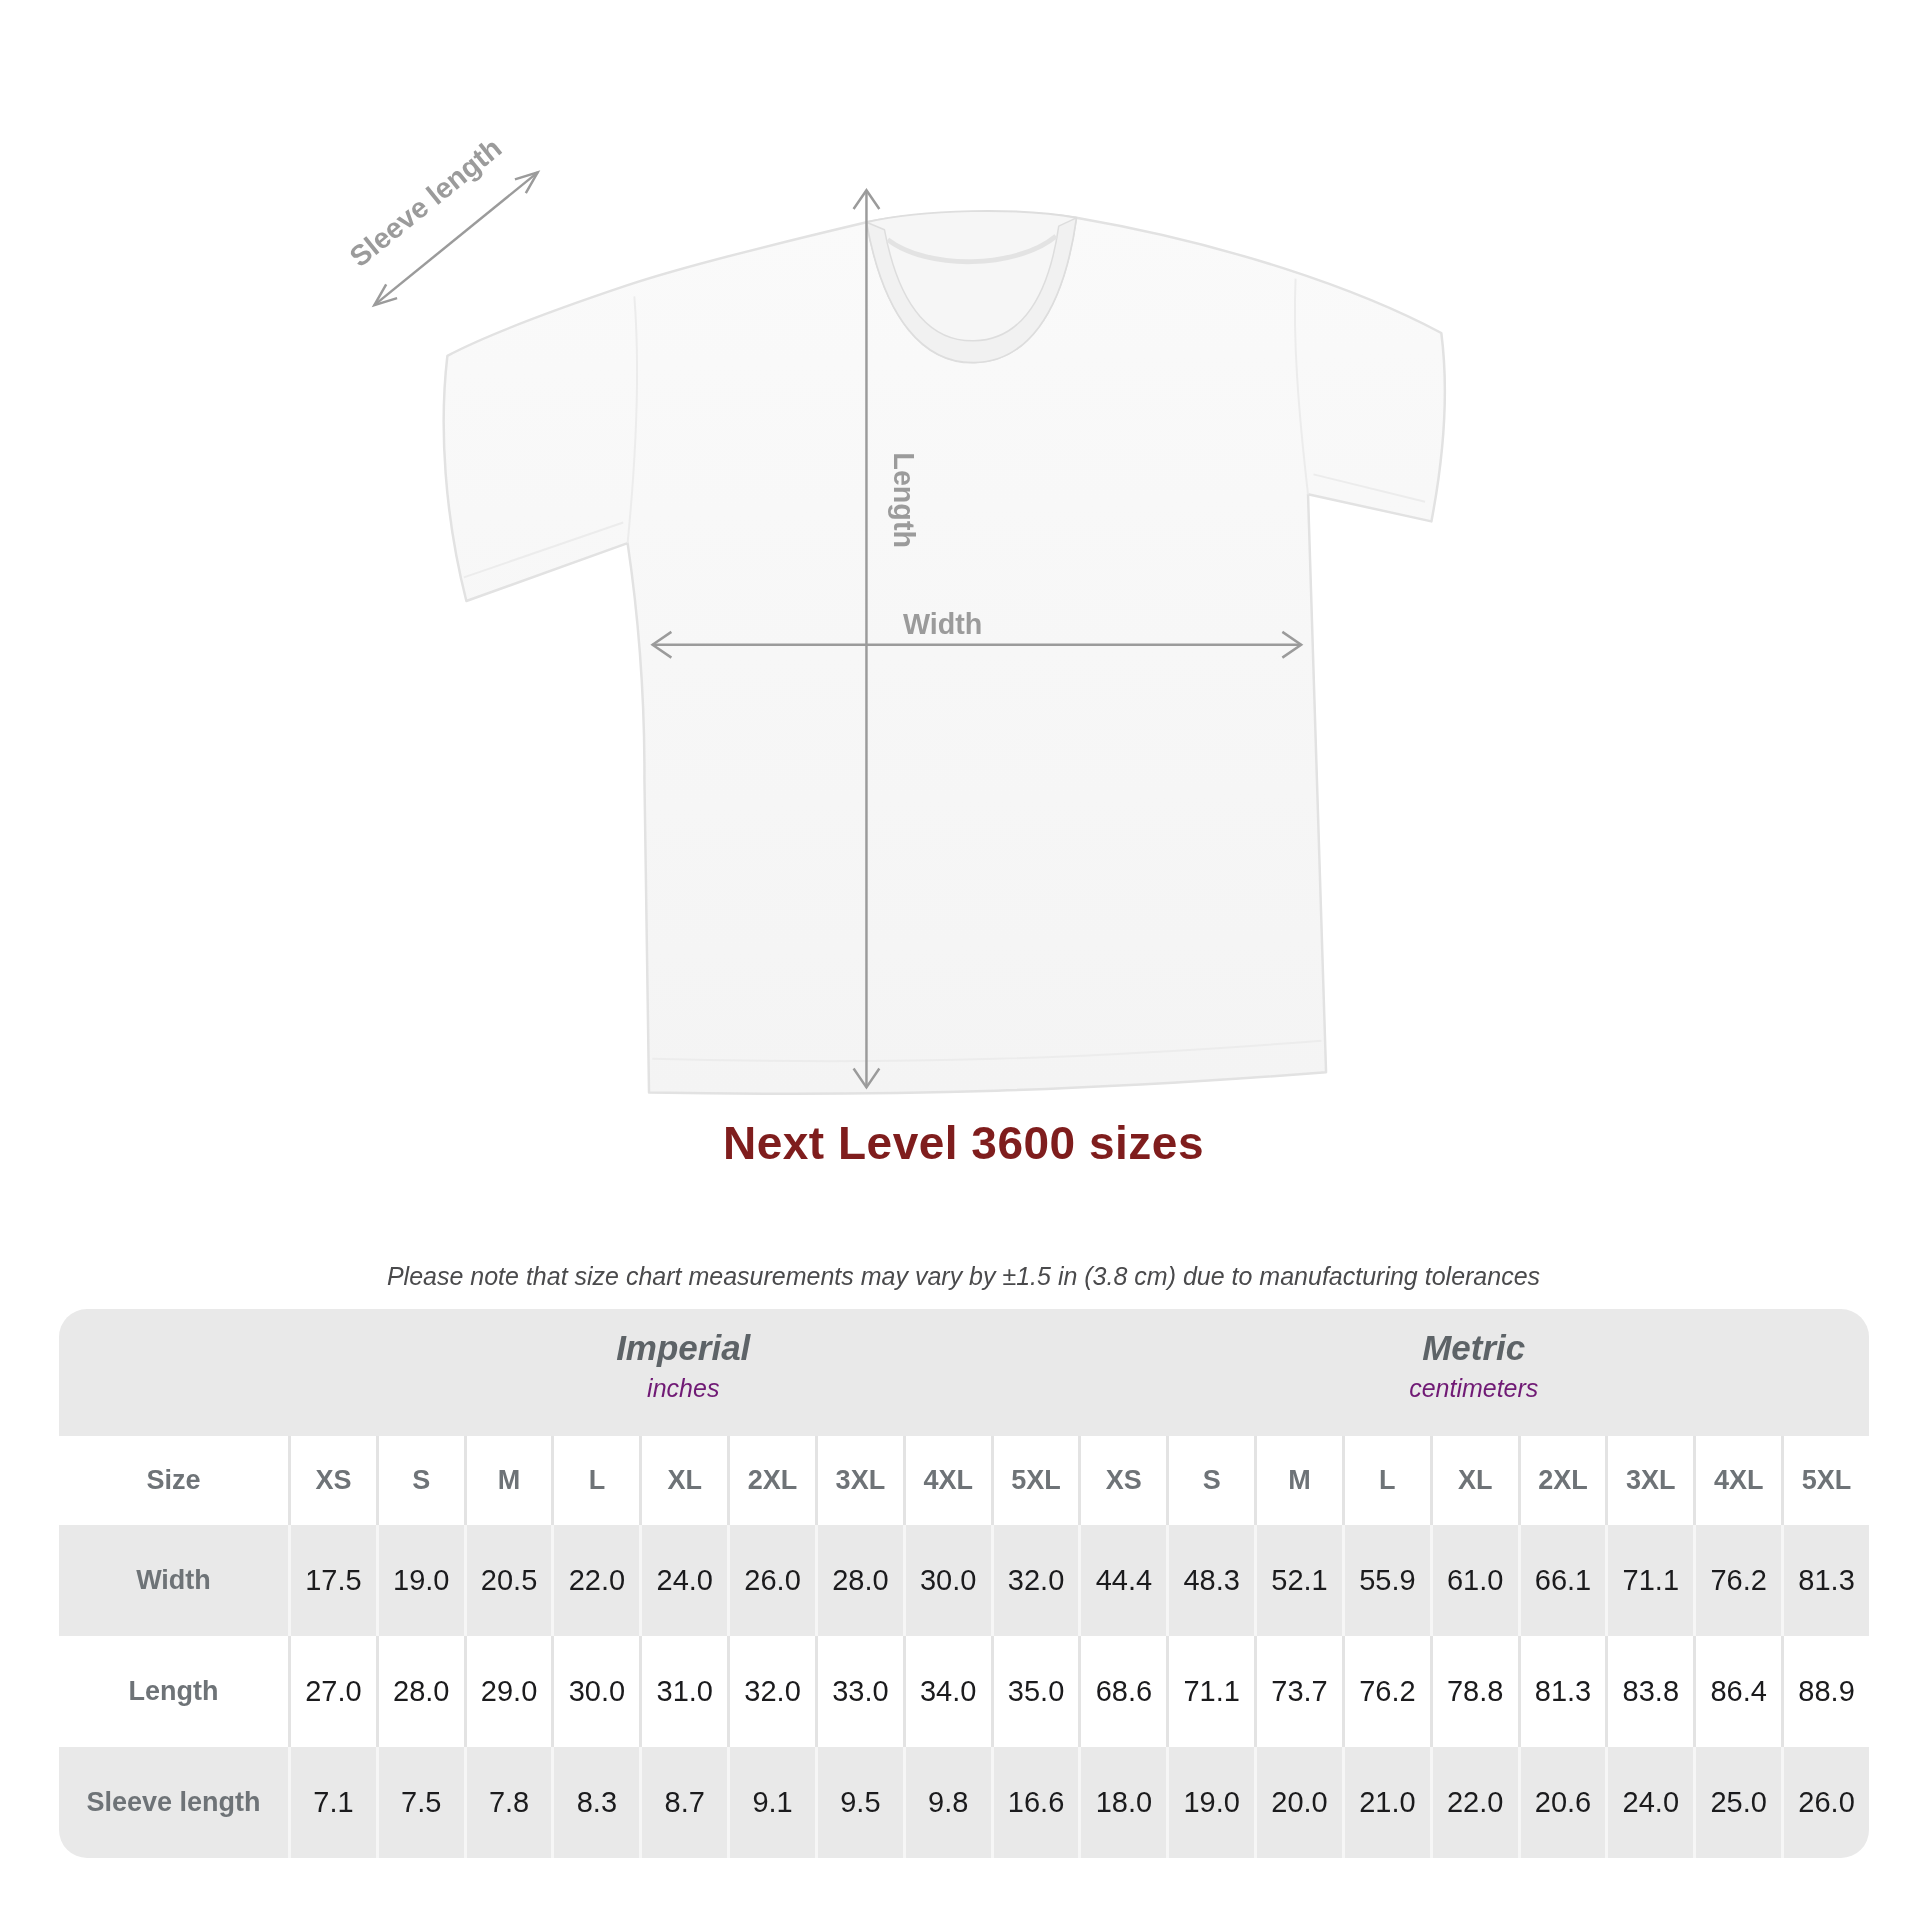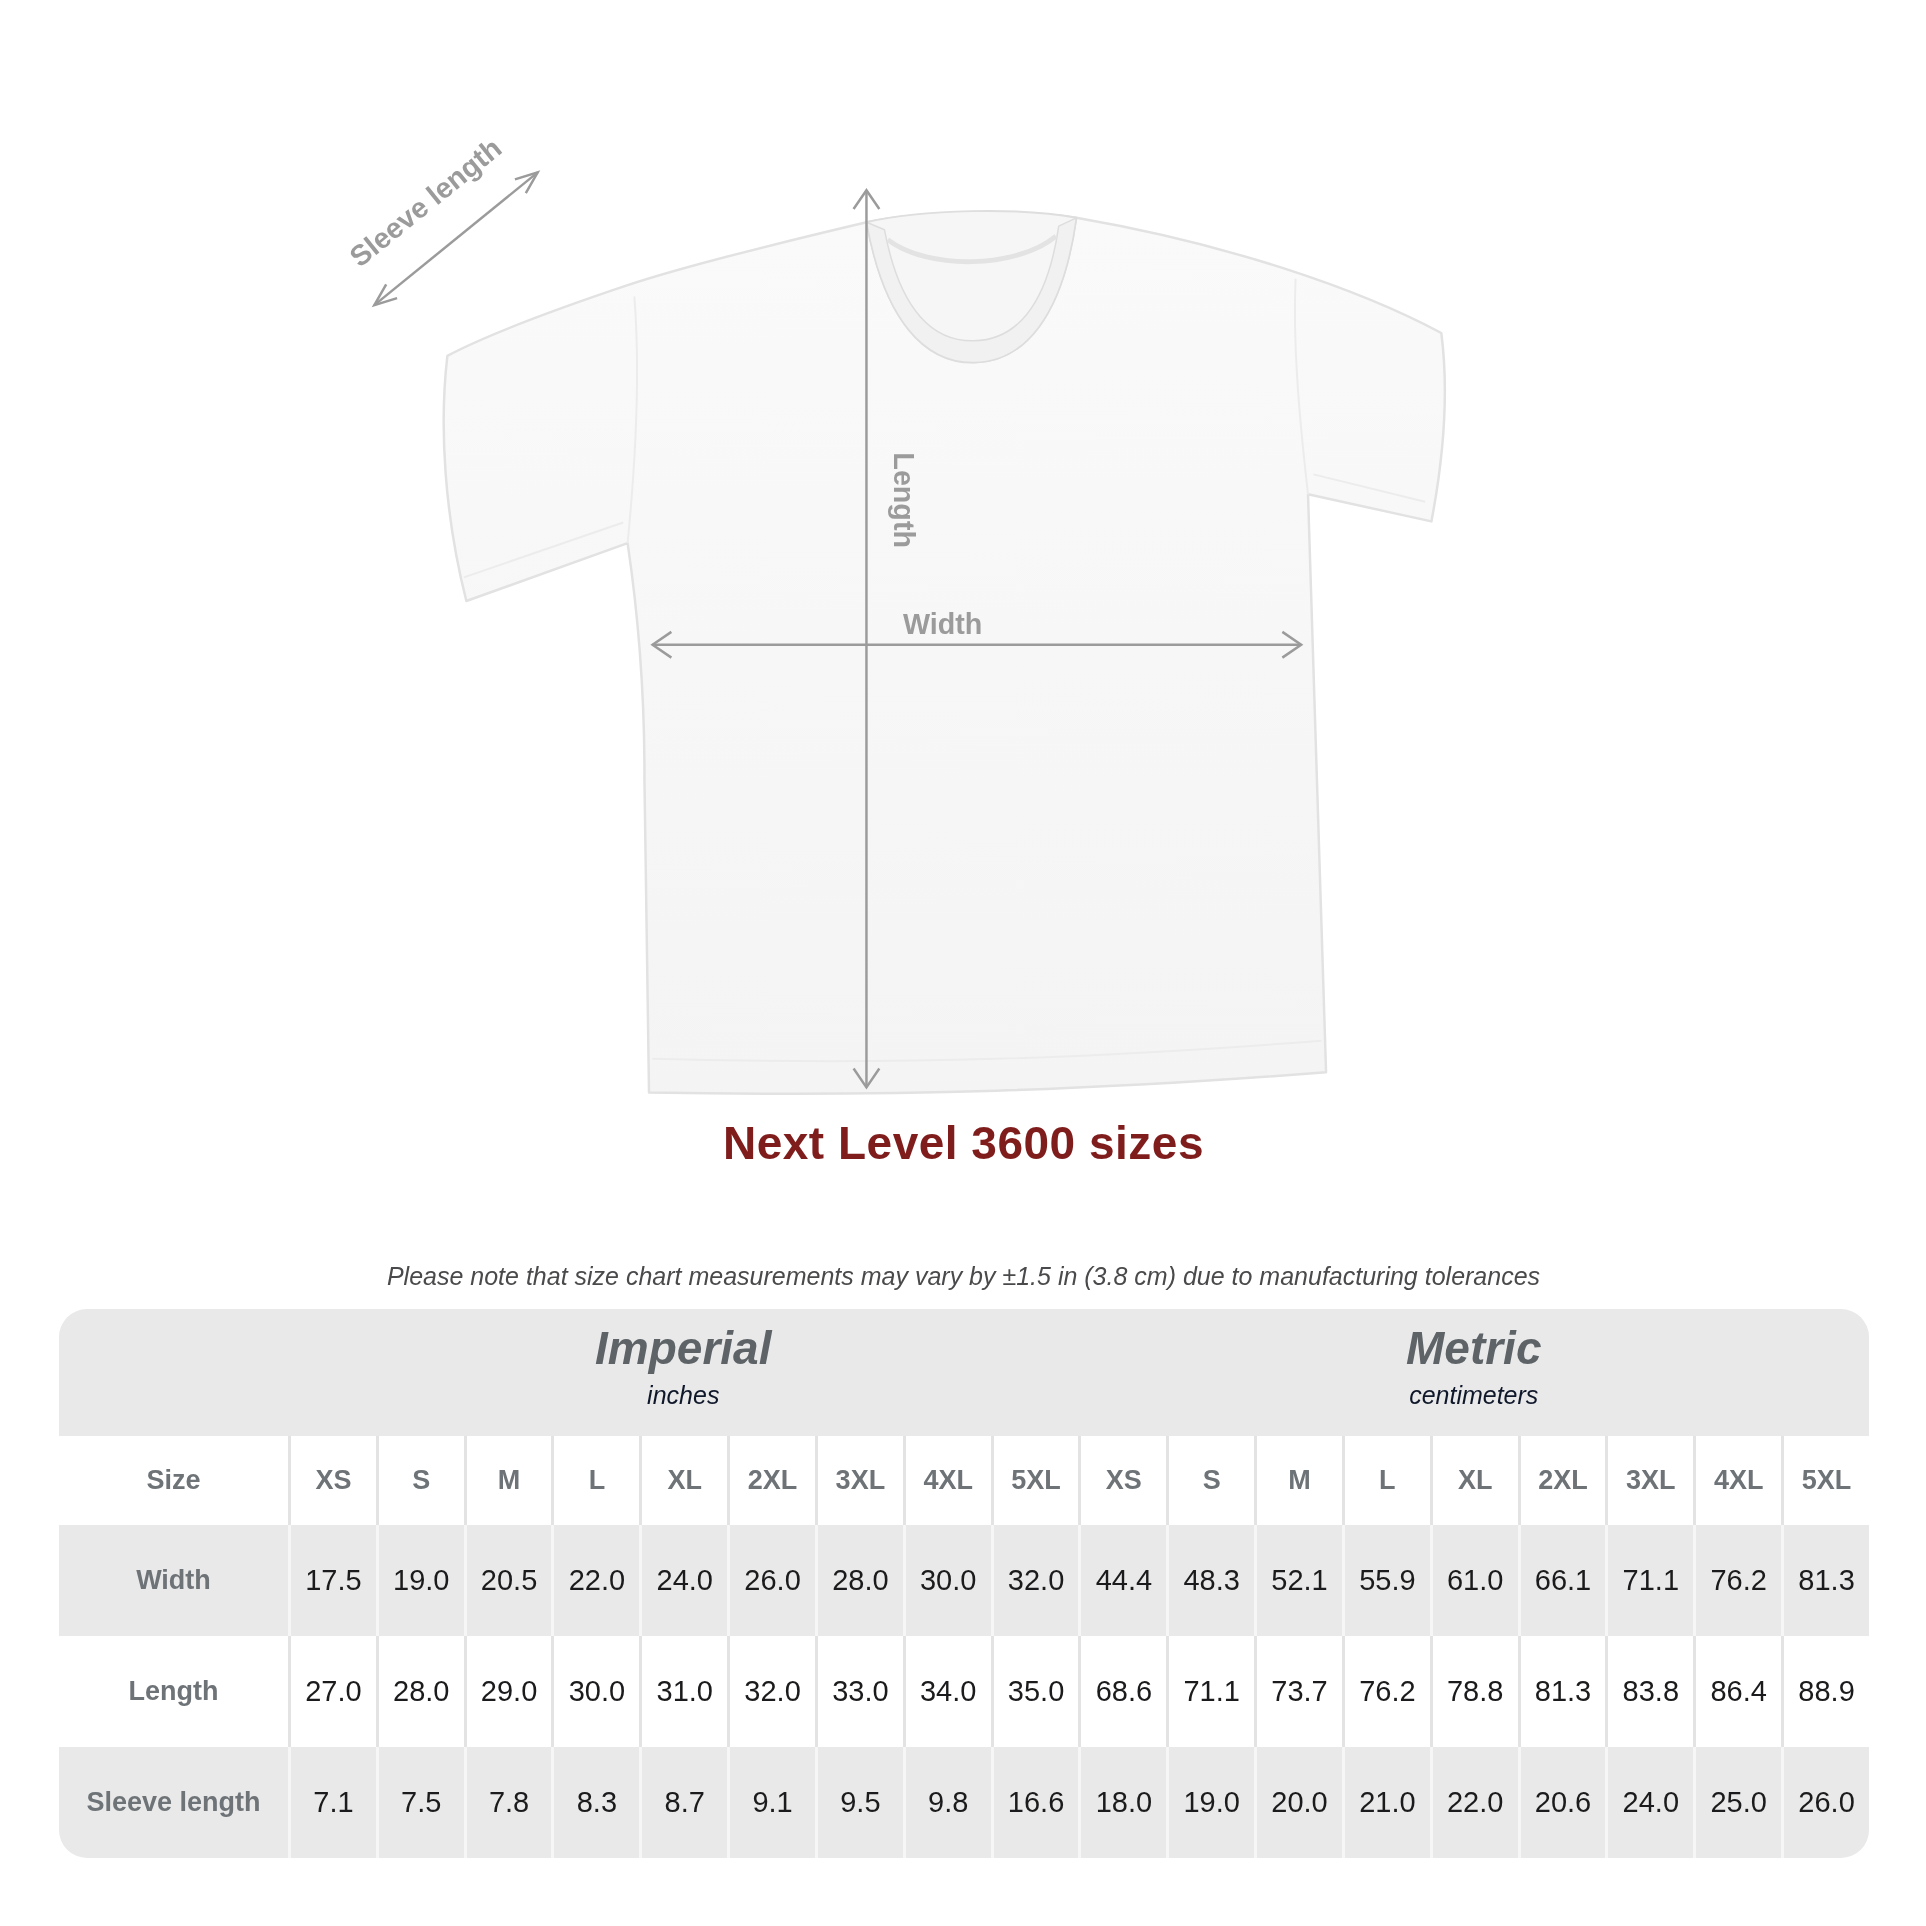--- a/index.html
+++ b/index.html
@@ -25,22 +25,22 @@
   }
   .band{
     display:flex;height:127px;background:#e9e9e9;
     border-radius:28px 28px 0 0;
   }
   .band-spacer{width:229px;}
   .band-group{
     flex:1;display:flex;flex-direction:column;align-items:center;
     justify-content:center;gap:6px;padding-bottom:14px;
   }
-  .band-group .g-label{font-size:46px;font-weight:bold;font-style:italic;color:#5d6367;}
-  .band-group .g-sub{font-size:25px;font-style:italic;color:#0f172a;}
+  .band-group .g-label{font-size:35px;font-weight:bold;font-style:italic;color:#5d6367;}
+  .band-group .g-sub{font-size:25px;font-style:italic;color:#701a75;}
   table.sizes{
     width:100%;border-collapse:separate;border-spacing:0;table-layout:fixed;
   }
   table.sizes col.lbl{width:229px;}
   table.sizes tr{height:111px;}
   table.sizes tr.hdr{height:89px;}
   table.sizes th,table.sizes td{
     padding:0;text-align:center;vertical-align:middle;
     font-weight:normal;
   }

